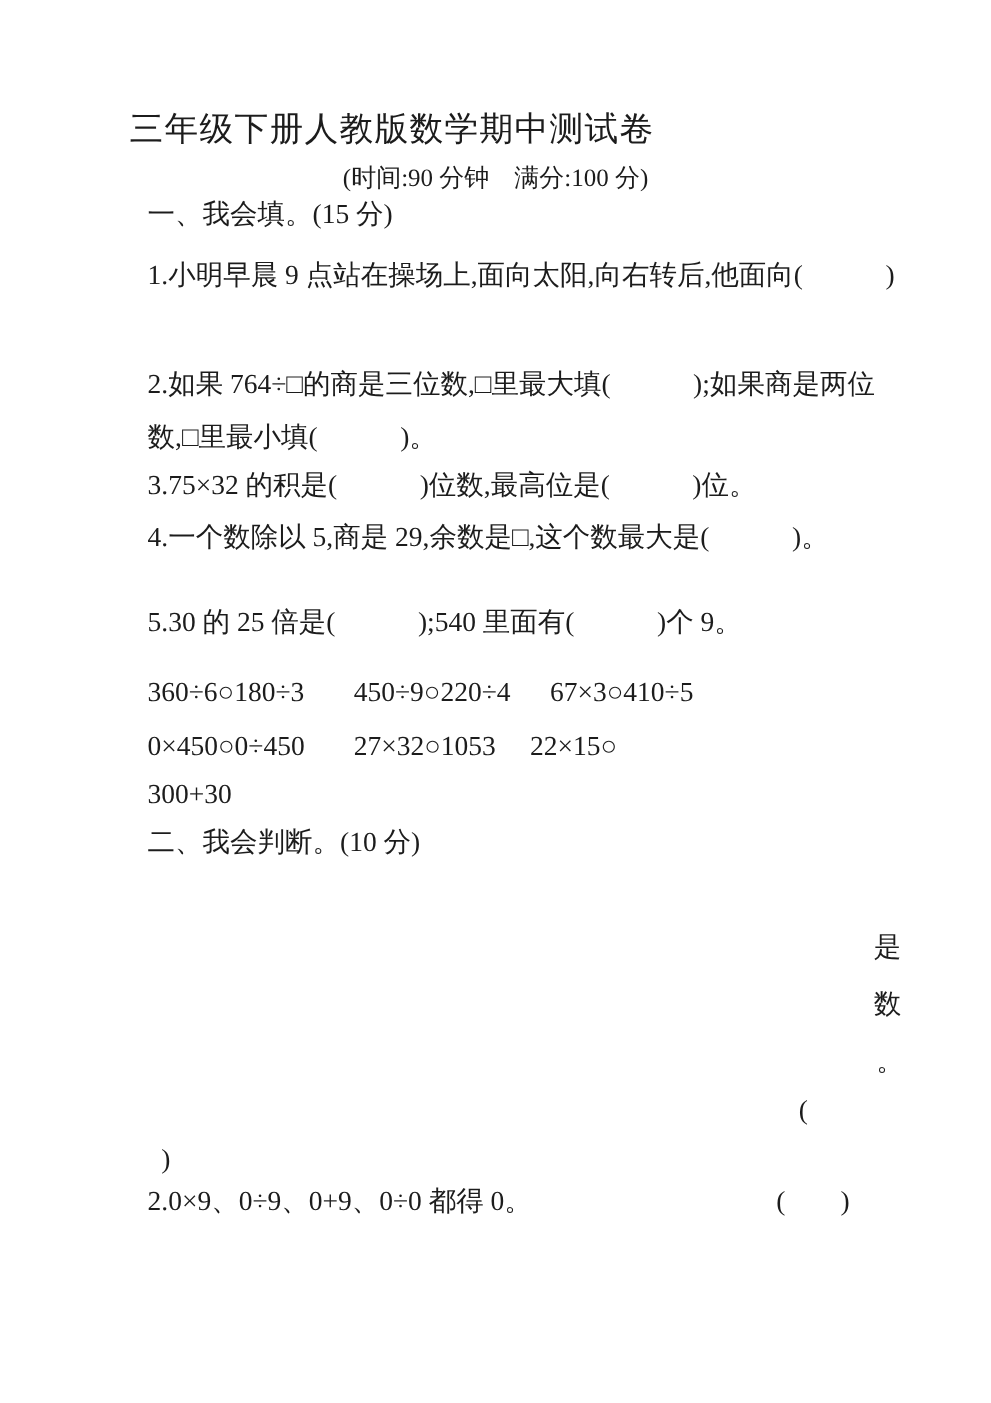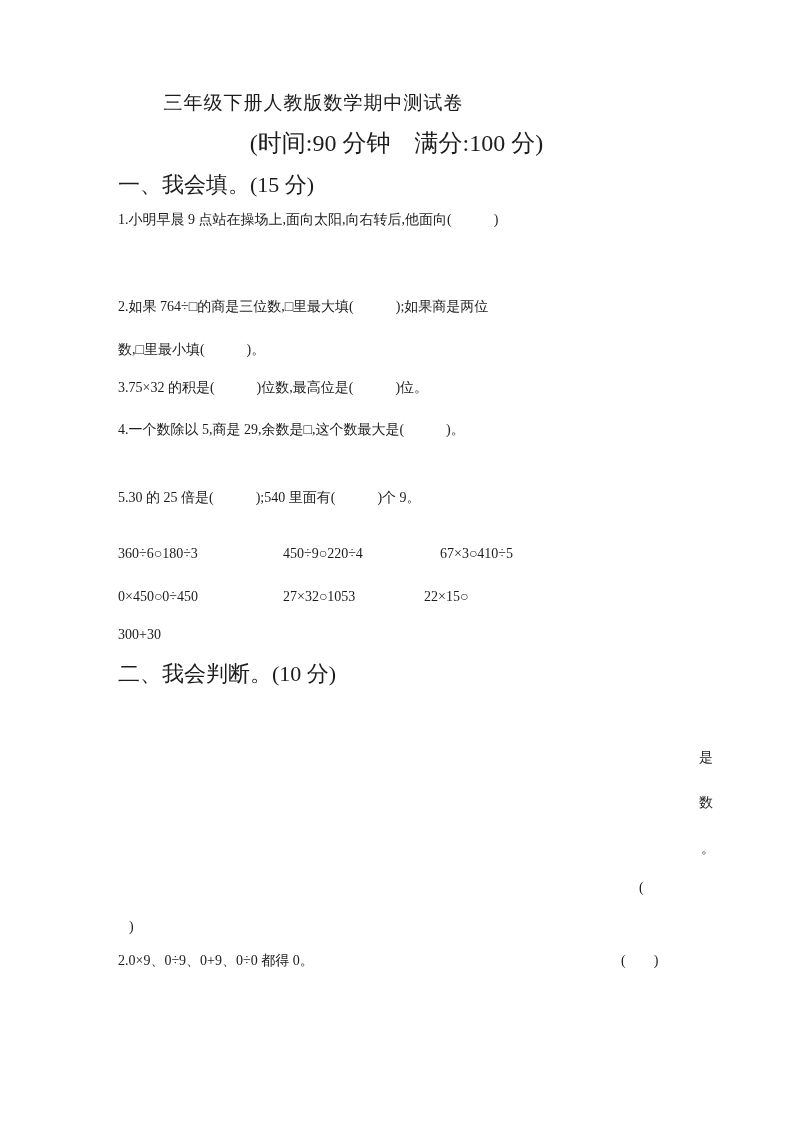--- a/index.html
+++ b/index.html
@@ -9,54 +9,54 @@
     width: 793px;
     height: 1122px;
     background: #ffffff;
     color: #1c1c1c;
     font-family: "Liberation Serif", "DejaVu Serif", serif;
     overflow: hidden;
   }
   .ln {
     position: absolute;
     left: 118px;
-    font-size: 14px;
+    font-size: 22px;
     line-height: 28px;
     white-space: pre;
     color: #1c1c1c;
   }
   .title {
     left: 0;
     width: 627px;
     text-align: center;
-    font-size: 19px;
+    font-size: 27px;
     line-height: 34px;
     letter-spacing: 1px;
   }
   .subtitle {
     left: 0;
     width: 793px;
     text-align: center;
-    font-size: 24px;
+    font-size: 20px;
     line-height: 27px;
   }
   .heading {
     font-size: 22px;
     line-height: 29px;
   }
 </style>
 </head>
 <body>
 
 <div class="page">
 
   <div class="ln title" style="top:86px">三年级下册人教版数学期中测试卷</div>
   <div class="ln subtitle" style="top:130px">(时间:90 分钟　满分:100 分)</div>
 
-  <div class="ln heading" style="top:170px">一、我会填。(15 分)</div>
+  <div class="ln heading" style="top:156px">一、我会填。(15 分)</div>
 
   <div class="ln" style="top:206px">1.小明早晨 9 点站在操场上,面向太阳,向右转后,他面向(　　　)</div>
 
   <div class="ln" style="top:293px">2.如果 764÷□的商是三位数,□里最大填(　　　);如果商是两位</div>
   <div class="ln" style="top:336px">数,□里最小填(　　　)。</div>
 
   <div class="ln" style="top:374px">3.75×32 的积是(　　　)位数,最高位是(　　　)位。</div>
 
   <div class="ln" style="top:416px">4.一个数除以 5,商是 29,余数是□,这个数最大是(　　　)。</div>
 

